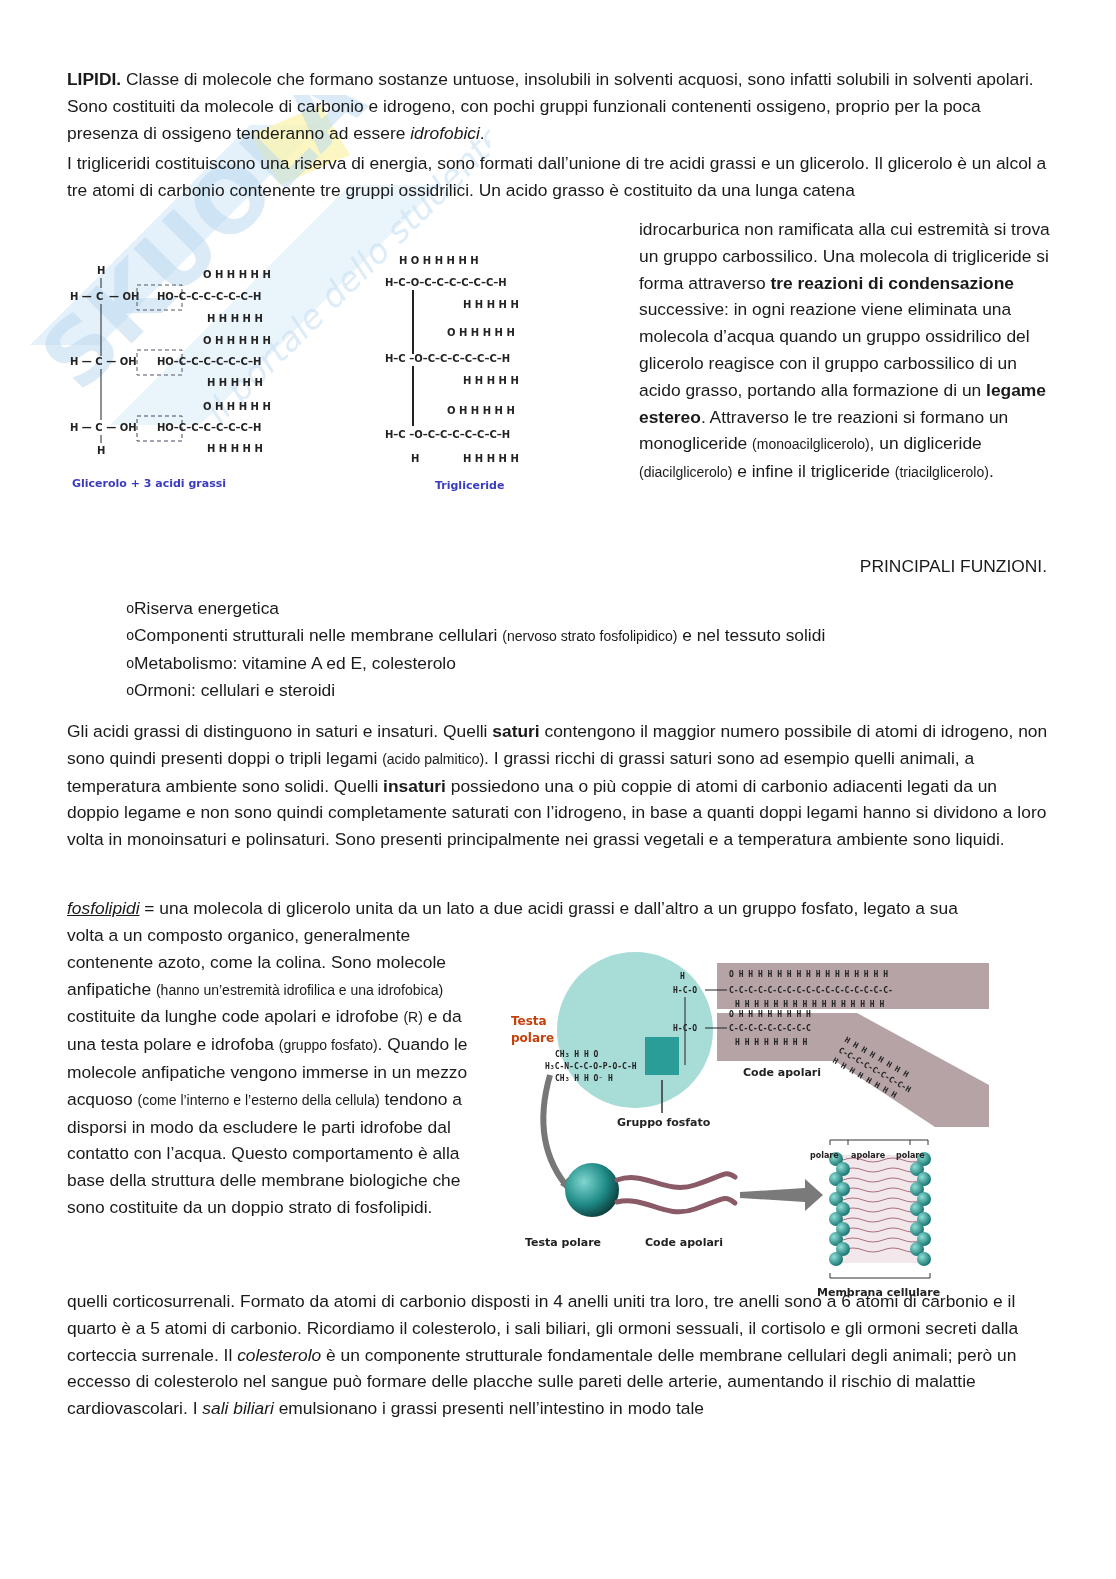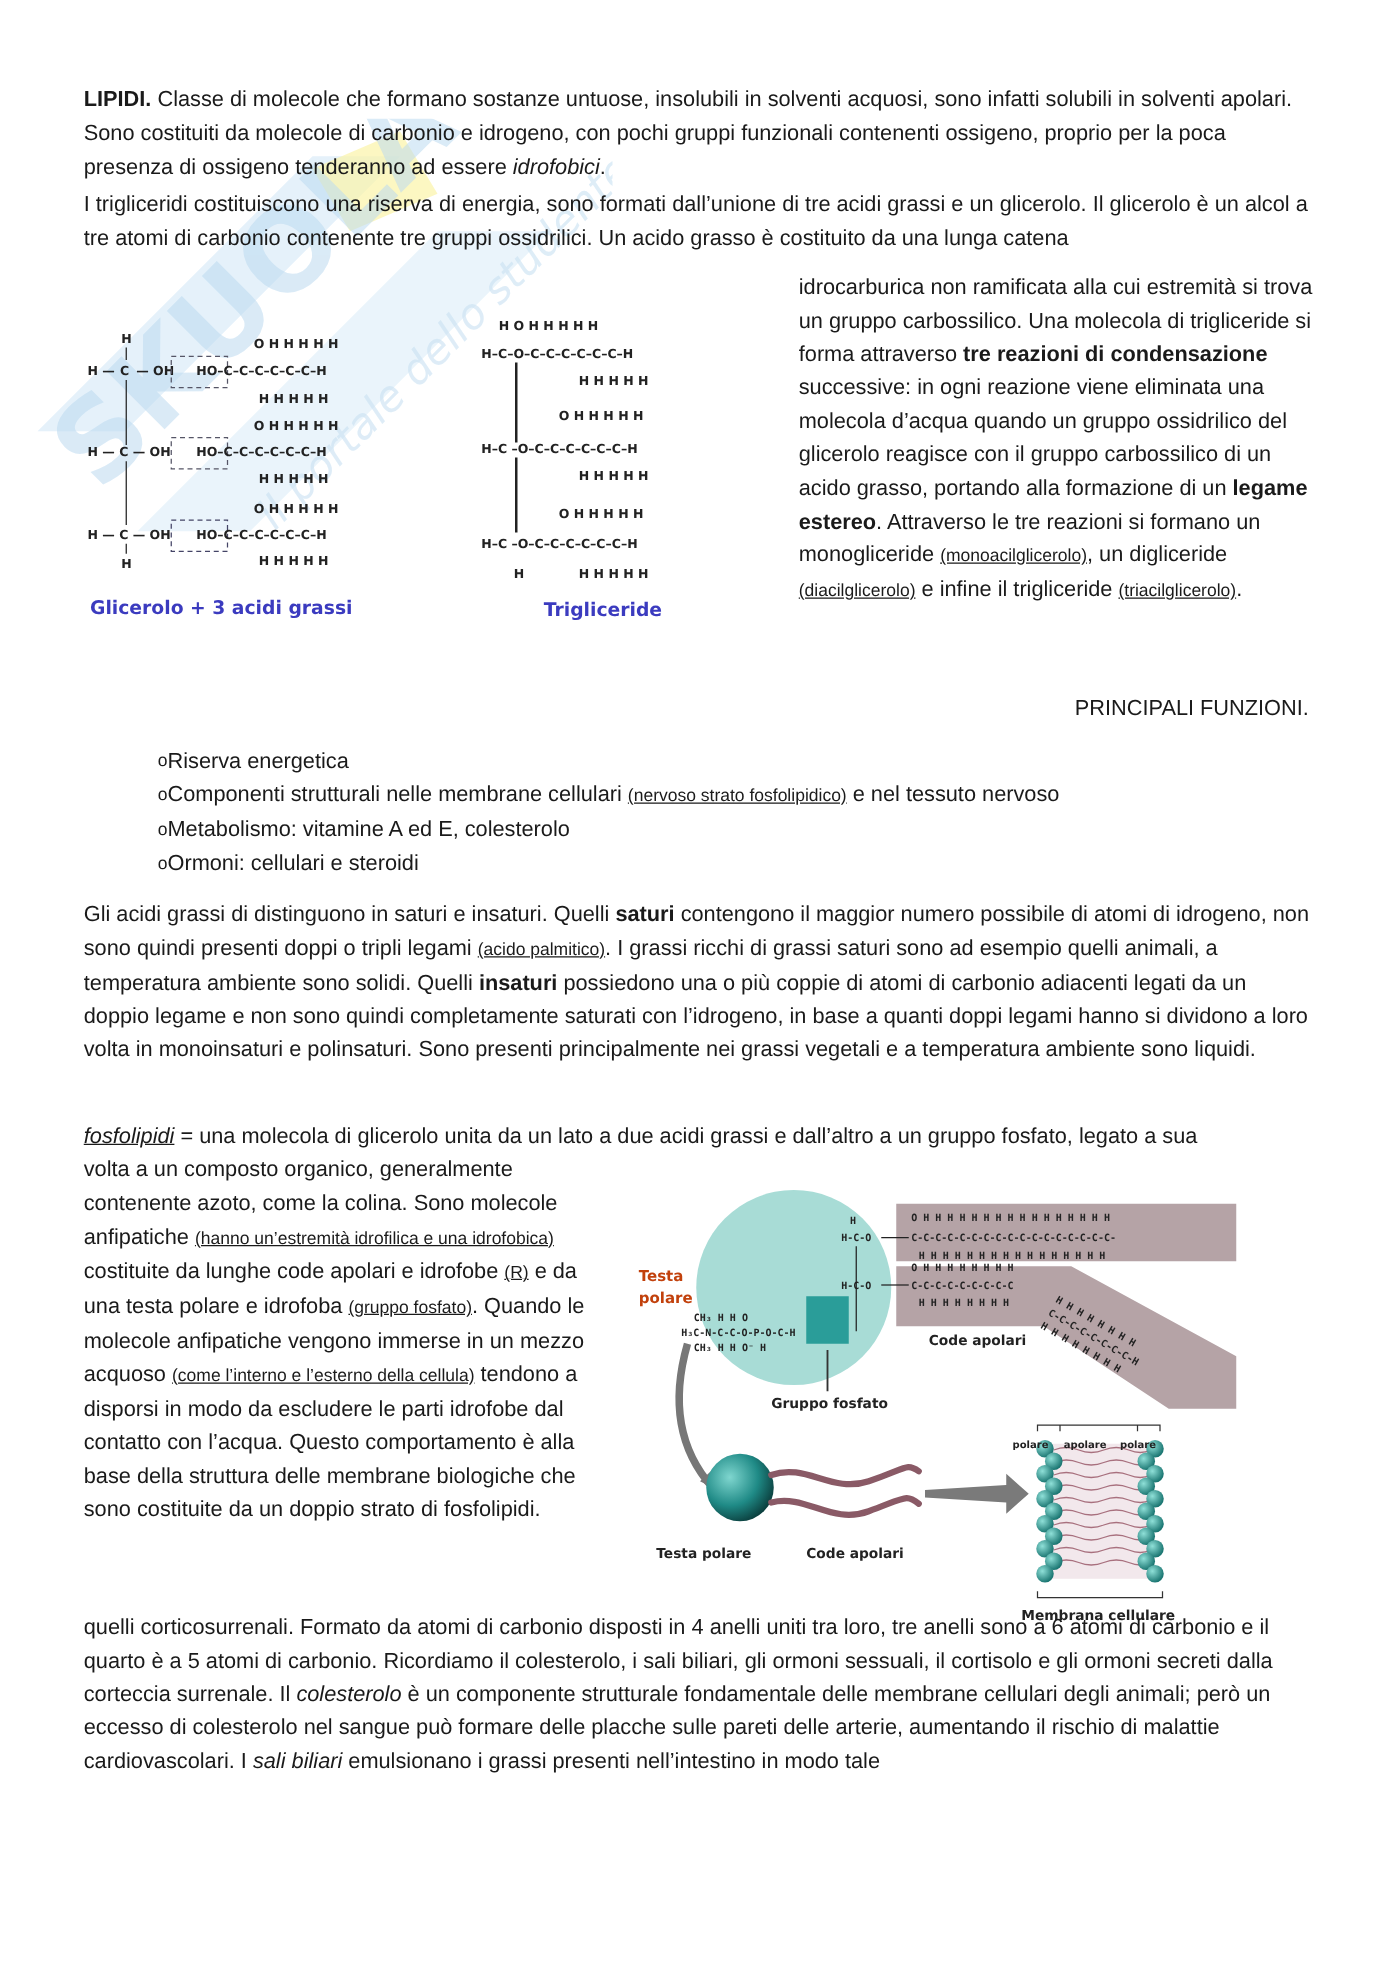--- a/index.html
+++ b/index.html
@@ -8,26 +8,26 @@
     font-family: "Liberation Sans", "DejaVu Sans", sans-serif;
     color: #1a1a1a;
   }
   .watermark {
     position: absolute; left: 20px; top: 95px; width: 470px; height: 360px;
     pointer-events: none; z-index: 0;
   }
   .page { position: absolute; left: 67px; top: 66px; width: 980px; z-index: 1; }
   p { margin: 0; font-size: 17.4px; line-height: 26.8px; }
   .para { }
-  .small { font-size: 14px; text-decoration: underline; }
+  .small { font-size: 14px; }
   b { font-weight: bold; }
   .fig1 {
     position: absolute; left: 67px; top: 230px; width: 560px; height: 295px;
   }
-  .fig1-cap { font-family: "DejaVu Sans", sans-serif; font-weight: bold; color: #3b3bbf; font-size: 15px; position: absolute; }
+  .fig1-cap { font-family: "DejaVu Sans", sans-serif; font-weight: bold; color: #3b3bbf; font-size: 11px; position: absolute; }
   .right-col { position: absolute; left: 639px; top: 216px; width: 412px; }
   .right-col p { font-size: 17.4px; line-height: 26.8px; }
   .section { position: absolute; left: 67px; }
   ul.funz { list-style: none; margin: 0; padding: 0; }
   ul.funz li { display: flex; font-size: 17.4px; line-height: 27px; }
   ul.funz .bullet { width: 67px; padding-left: 32px; box-sizing: border-box; font-size: 14px; }
   .fosfo-left { position: absolute; left: 67px; top: 922px; width: 420px; }
   .fig2 { position: absolute; left: 505px; top: 945px; width: 500px; height: 360px; }
   .u-i { text-decoration: underline; font-style: italic; }
 </style>
@@ -105,21 +105,21 @@
 
 <div class="section" style="top:553px; width:980px;text-align:right;">
   <p style="margin-bottom:15px;">PRINCIPALI FUNZIONI.</p>
   <ul class="funz">
     <li>
         <span class="bullet">o</span>
         <span>Riserva energetica</span>
       </li>
     <li>
         <span class="bullet">o</span>
-        <span><span>Componenti strutturali nelle membrane cellulari </span><span class="small">(nervoso strato fosfolipidico)</span><span> e nel tessuto nervoso</span></span>
+        <span><span>Componenti strutturali nelle membrane cellulari </span><span class="small">(nervoso strato fosfolipidico)</span><span> e nel tessuto solidi</span></span>
       </li>
     <li>
         <span class="bullet">o</span>
         <span>Metabolismo: vitamine A ed E, colesterolo</span>
       </li>
     <li>
         <span class="bullet">o</span>
         <span>Ormoni: cellulari e steroidi</span>
       </li>
   </ul>

